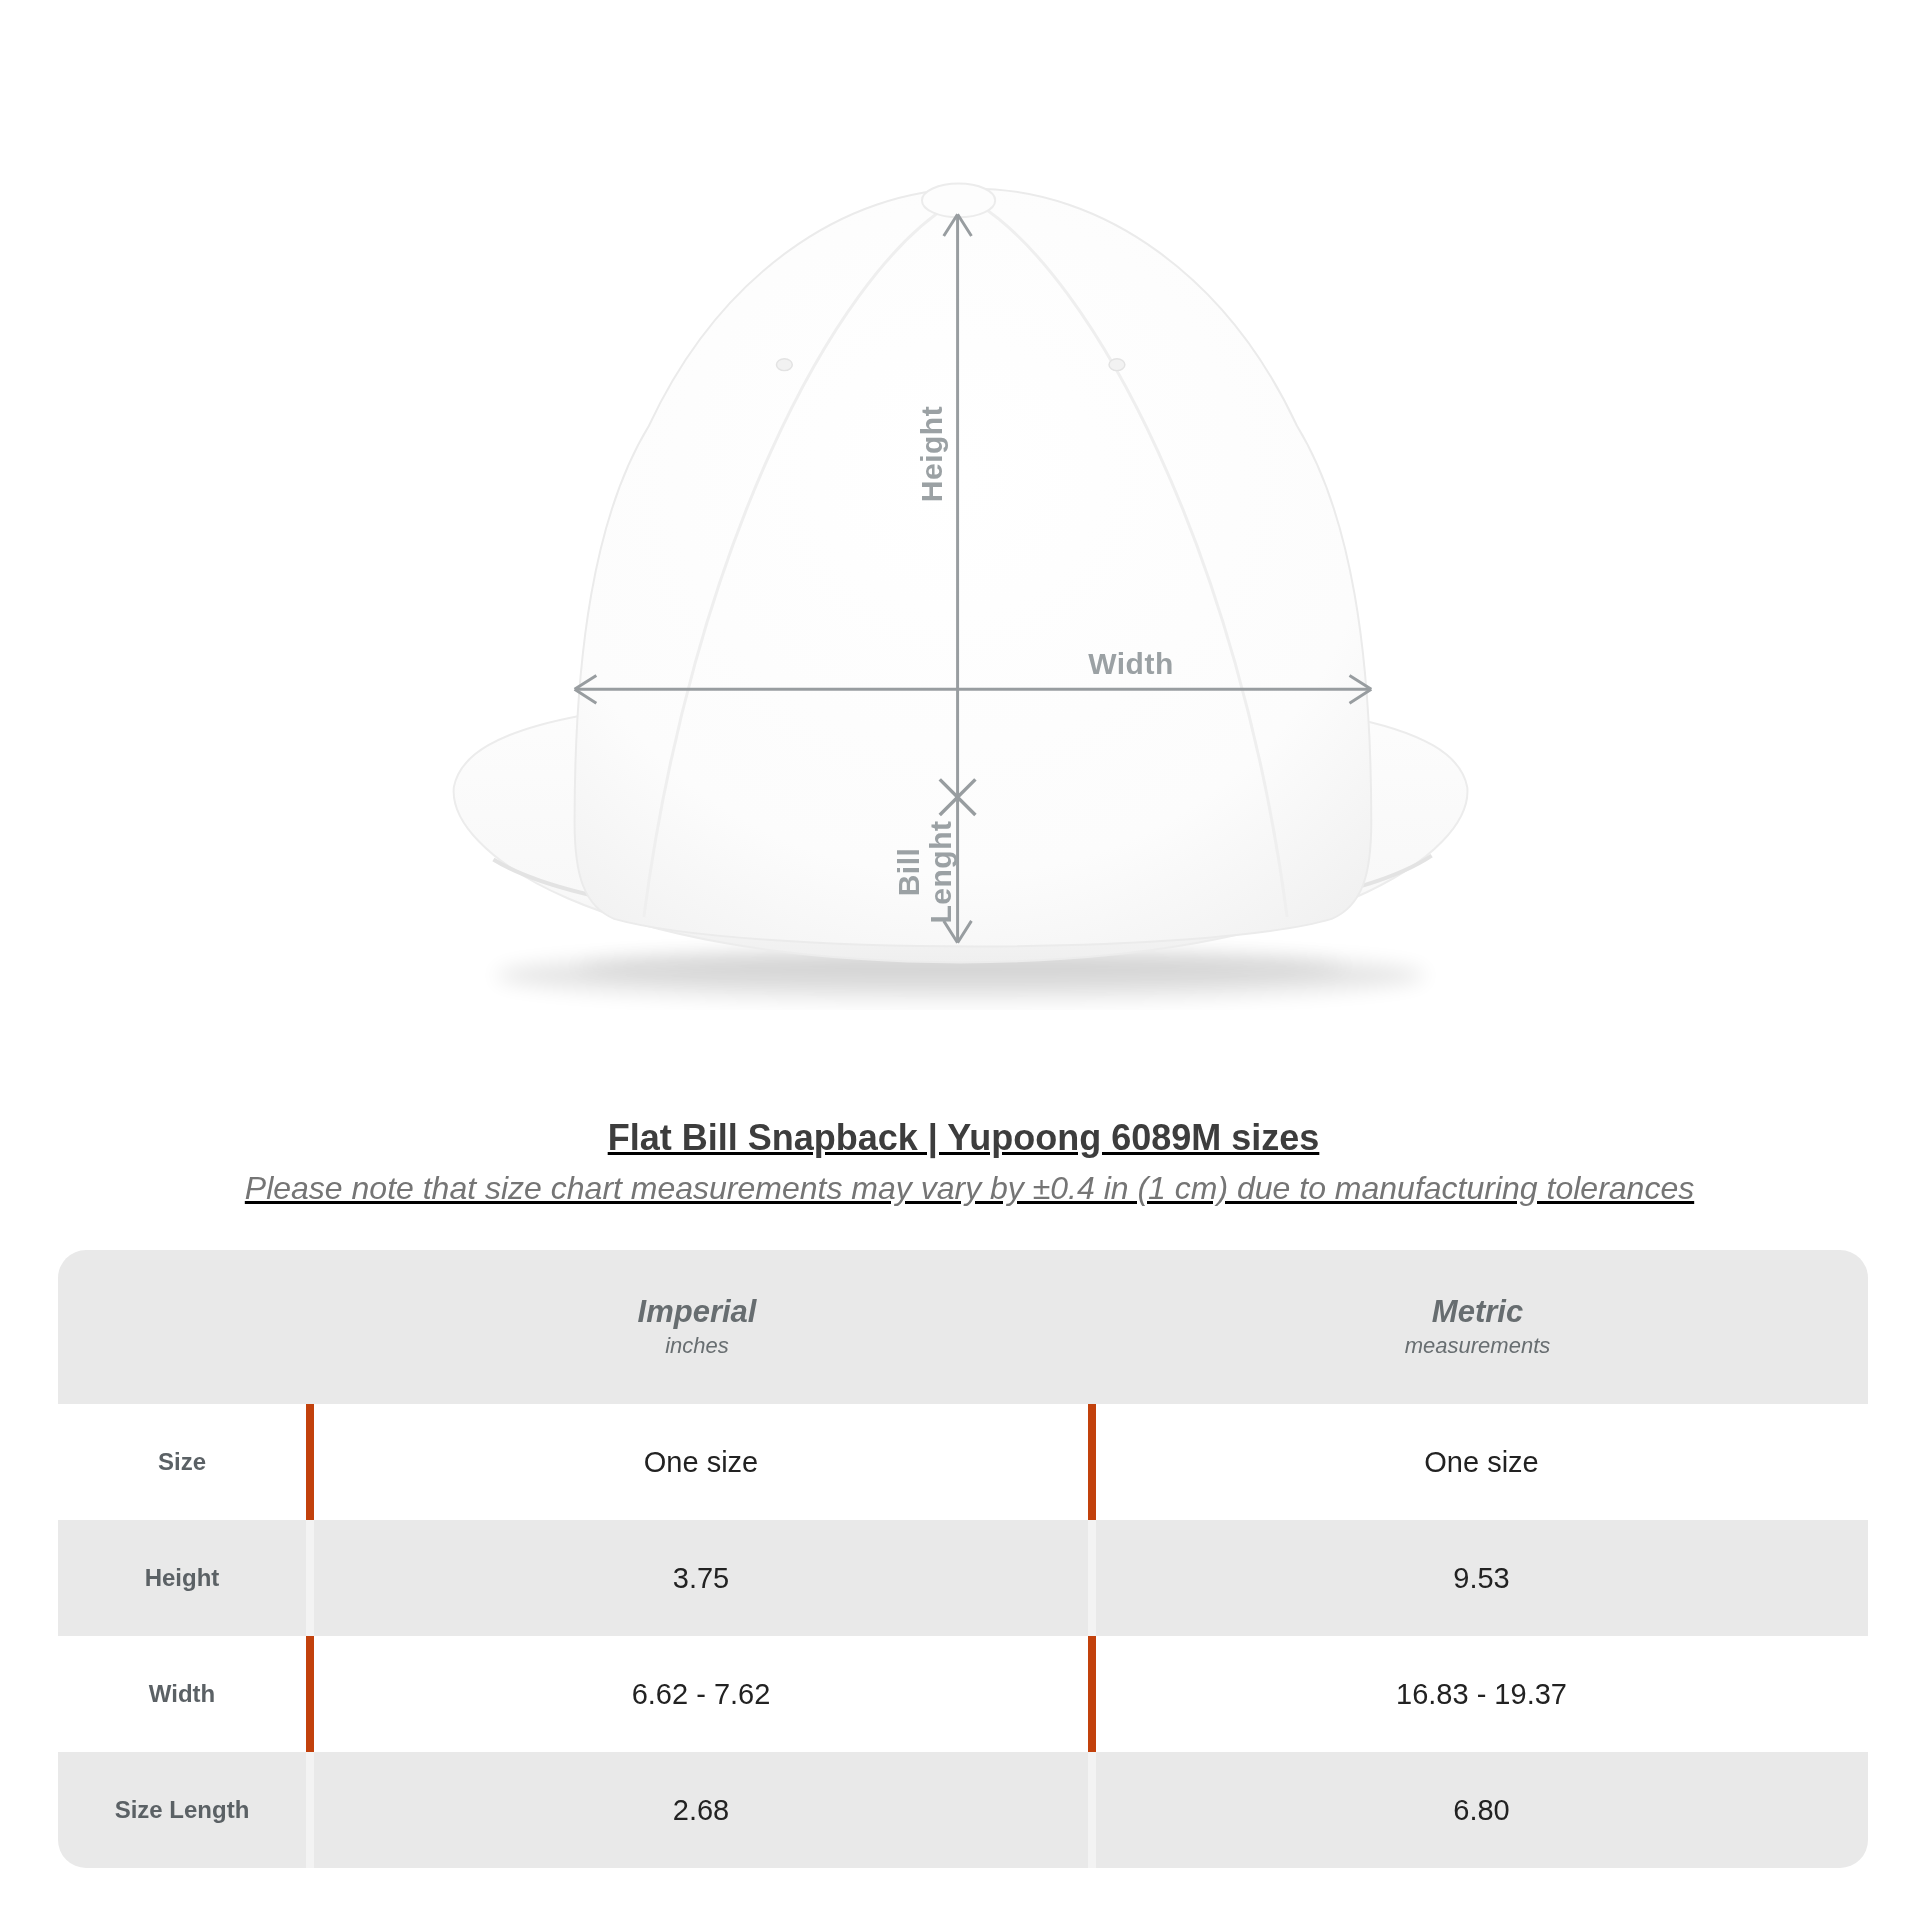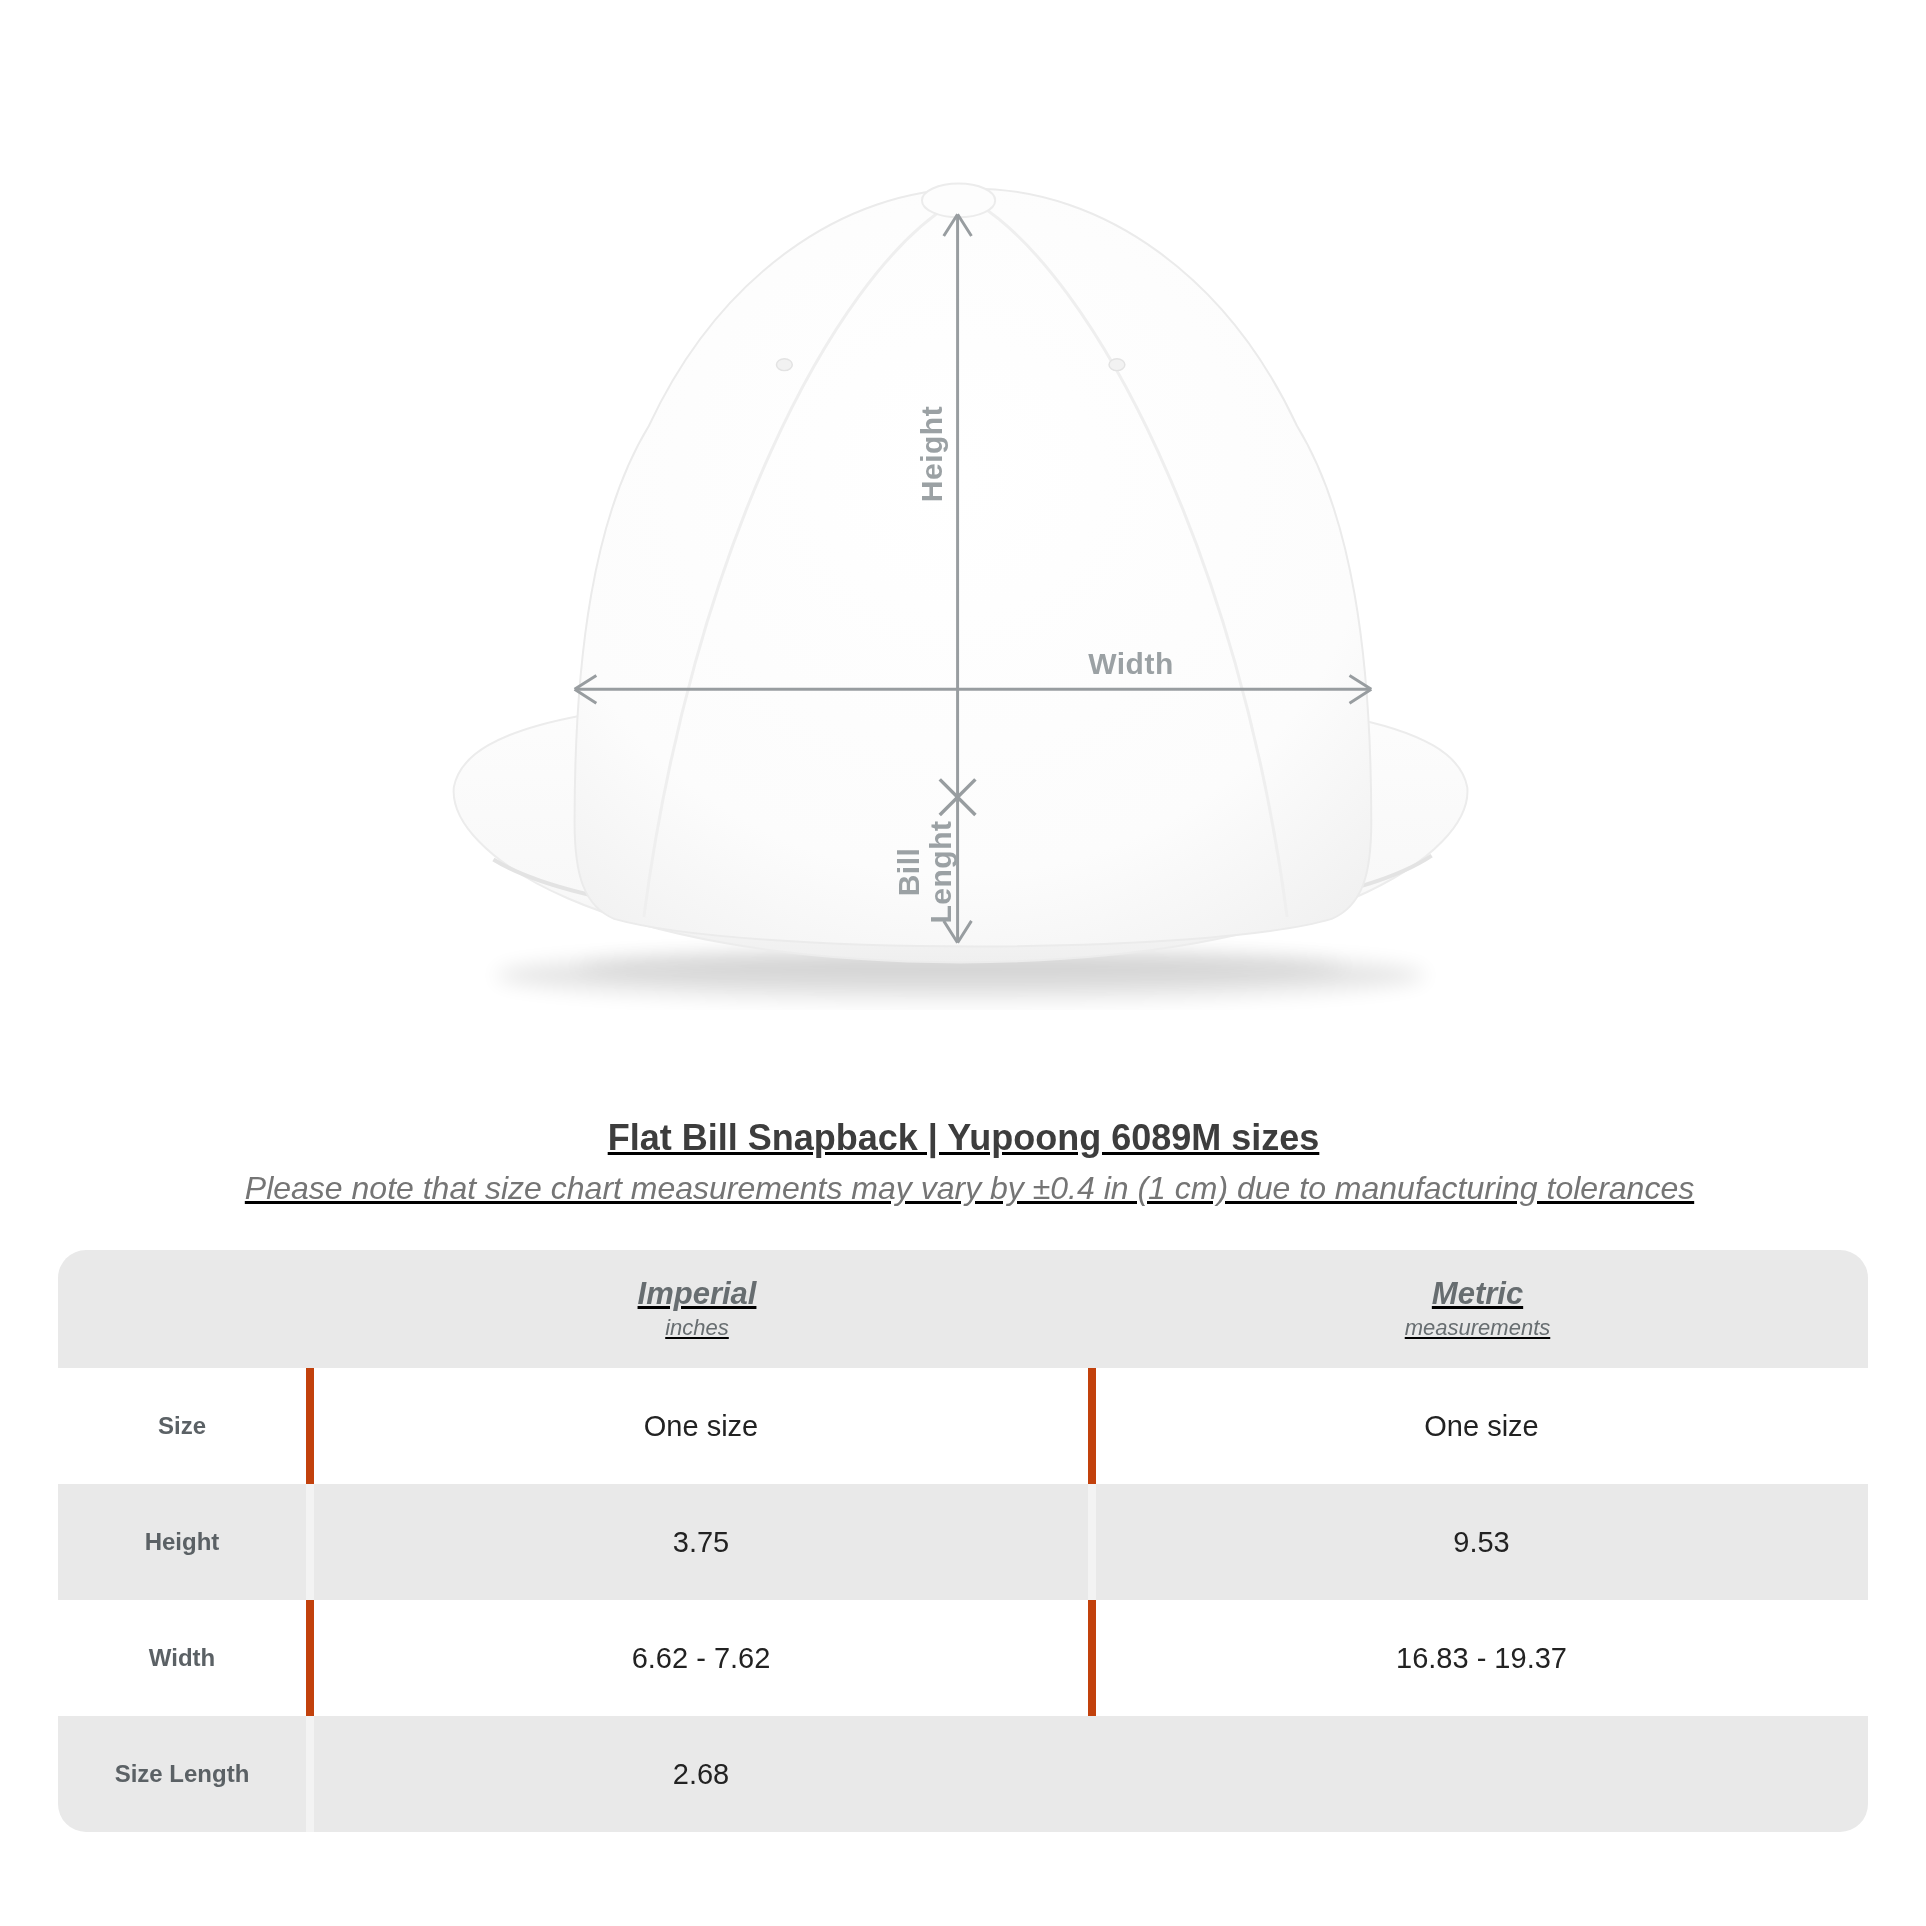--- a/index.html
+++ b/index.html
@@ -28,22 +28,22 @@
   .heading h1{
     margin:0;font-size:36px;line-height:46px;font-weight:bold;color:#3d3d3d;
   }
   .heading p{
     margin:12px 0 0 12px;font-size:32px;line-height:30px;color:#757575;font-style:italic;
   }
 
   
   .chart{position:absolute;left:58px;top:1250px;width:1810px;}
   .thead{
-    display:grid;grid-template-columns:248px 782px 779px;height:118px;
-    background:#e9e9e9;border-radius:28px 28px 0 0;text-decoration:underline;
+    display:grid;grid-template-columns:248px 782px 779px;height:154px;
+    background:#e9e9e9;border-radius:28px 28px 0 0;
   }
   .hcell{display:flex;flex-direction:column;align-items:center;justify-content:center;}
   .hcell .hl{font-size:31px;font-weight:bold;font-style:italic;color:#676d70;line-height:38px;}
   .hcell .hs{font-size:22px;font-style:italic;color:#686e71;line-height:30px;}
   .trow{display:grid;grid-template-columns:248px 782px 779px;height:116px;}
   .trow.shade{background:#e9e9e9;}
   .trow.last{border-radius:0 0 28px 28px;}
   .tcell{display:flex;align-items:center;justify-content:center;}
   .tcell.lab{font-size:24px;font-weight:bold;color:#5b6165;}
   .tcell.val{font-size:29px;color:#222222;}
@@ -150,17 +150,18 @@
 
     <div class="trow">
       <div class="tcell lab">Width</div>
       <div class="tcell val">6.62 - 7.62</div>
       <div class="tcell val">16.83 - 19.37</div>
     </div>
 
     <div class="trow shade last">
       <div class="tcell lab">Size Length</div>
       <div class="tcell val">2.68</div>
+      <div class="tcell val">6.80</div>
     </div>
 
   </div>
 </div>
 
 
 </body></html>

